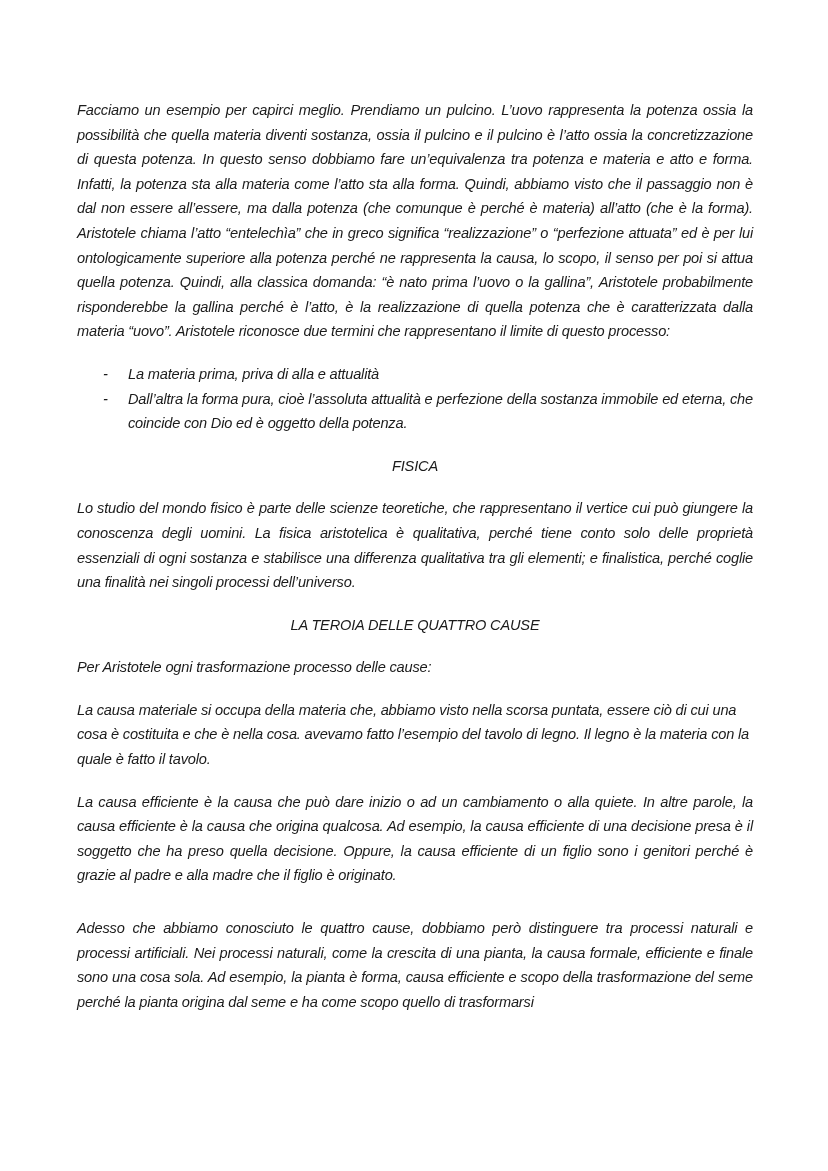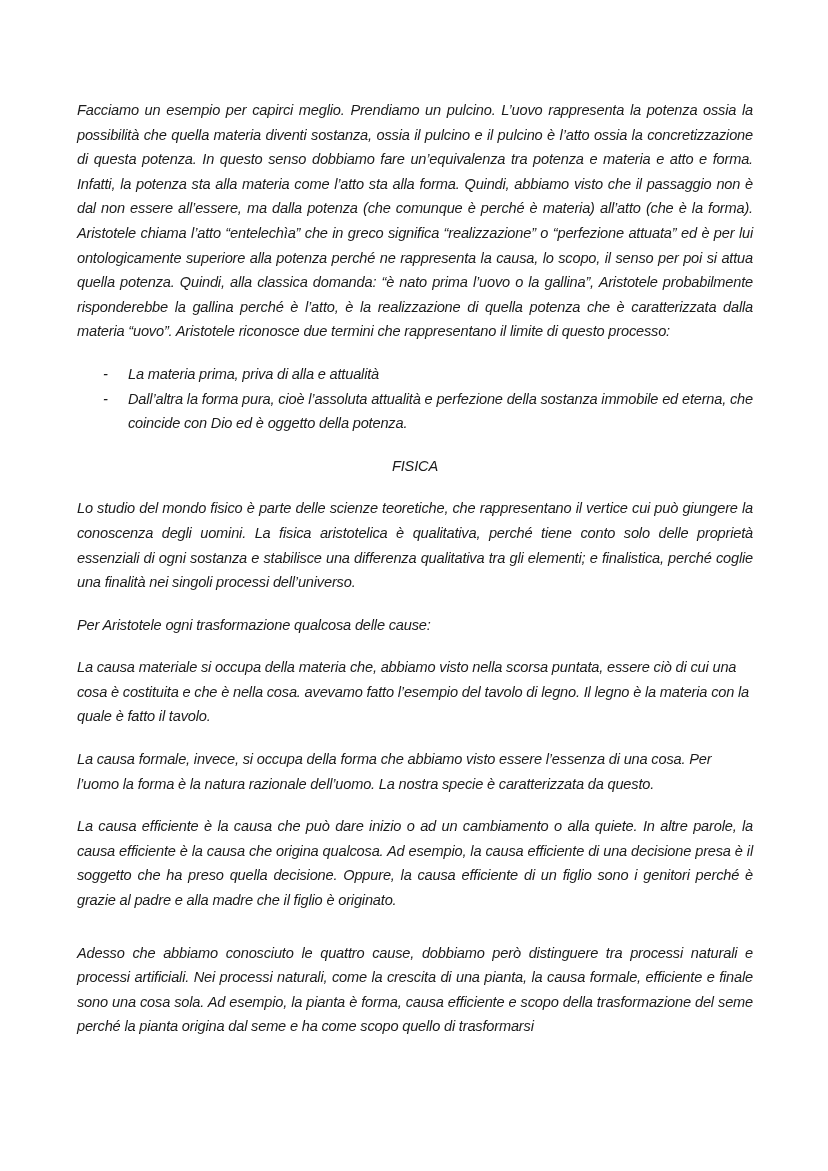--- a/index.html
+++ b/index.html
@@ -104,26 +104,26 @@
       <li>
         <span class="dash-marker">-</span>
         <span>Dall’altra la forma pura, cioè l’assoluta attualità e perfezione della sostanza immobile ed eterna, che coincide con Dio ed è oggetto della potenza.</span>
       </li>
     </ul>
 
     <p class="heading">FISICA</p>
 
     <p class="para">Lo studio del mondo fisico è parte delle scienze teoretiche, che rappresentano il vertice cui può giungere la conoscenza degli uomini. La fisica aristotelica è qualitativa, perché tiene conto solo delle proprietà essenziali di ogni sostanza e stabilisce una differenza qualitativa tra gli elementi; e finalistica, perché coglie una finalità nei singoli processi dell’universo.</p>
 
+    <p class="heading">LA TEROIA DELLE QUATTRO CAUSE</p>
 
-    <p class="para ragged">Per Aristotele ogni trasformazione qualcosa delle cause:</p>
+    <p class="para ragged">Per Aristotele ogni trasformazione processo delle cause:</p>
 
     <p class="para ragged">La causa materiale si occupa della materia che, abbiamo visto nella scorsa puntata, essere ciò di cui una cosa è costituita e che è nella cosa. avevamo fatto l’esempio del tavolo di legno. Il legno è la materia con la quale è fatto il tavolo.</p>
 
-    <p class="para ragged">La causa formale, invece, si occupa della forma che abbiamo visto essere l’essenza di una cosa. Per l’uomo la forma è la natura razionale dell’uomo. La nostra specie è caratterizzata da questo.</p>
 
     <p class="para">La causa efficiente è la causa che può dare inizio o ad un cambiamento o alla quiete. In altre parole, la causa efficiente è la causa che origina qualcosa. Ad esempio, la causa efficiente di una decisione presa è il soggetto che ha preso quella decisione. Oppure, la causa efficiente di un figlio sono i genitori perché è grazie al padre e alla madre che il figlio è originato.</p>
 
 
     <p class="para gap-before">Adesso che abbiamo conosciuto le quattro cause, dobbiamo però distinguere tra processi naturali e processi artificiali. Nei processi naturali, come la crescita di una pianta, la causa formale, efficiente e finale sono una cosa sola. Ad esempio, la pianta è forma, causa efficiente e scopo della trasformazione del seme perché la pianta origina dal seme e ha come scopo quello di trasformarsi</p>
 
   </div>
 </div>
 
 </body></html>

